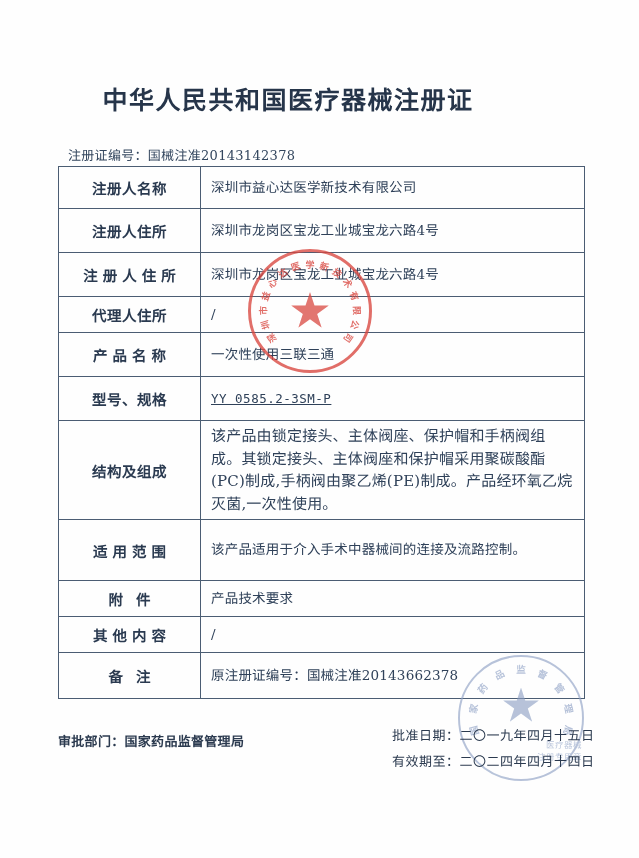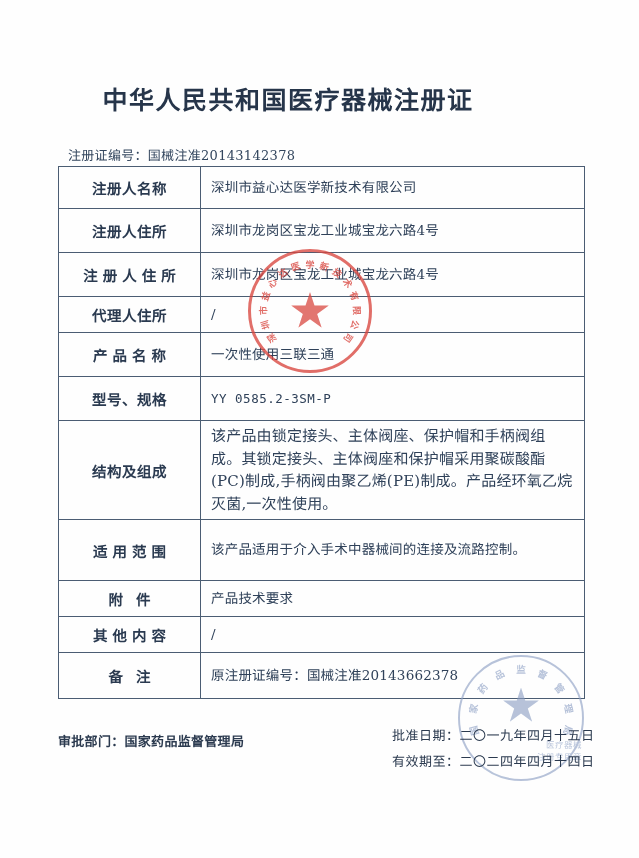--- a/index.html
+++ b/index.html
@@ -84,20 +84,21 @@
     font-size: 13.5px;
     color: #2f4159;
     line-height: 1.45;
     letter-spacing: 0.2px;
     margin-left: 37px;
   }
   .value-cell .mono {
     font-family: "DejaVu Sans Mono", "Liberation Mono", monospace;
     font-size: 12.5px;
     letter-spacing: 0.5px;
+    text-decoration: underline;
   }
   .value-cell .block-text {
     display: block;
     line-height: 1.5;
     font-size: 15px;
   }
 
   
   .r-h42 { height: 42px; }
   .r-h44 { height: 44px; }

